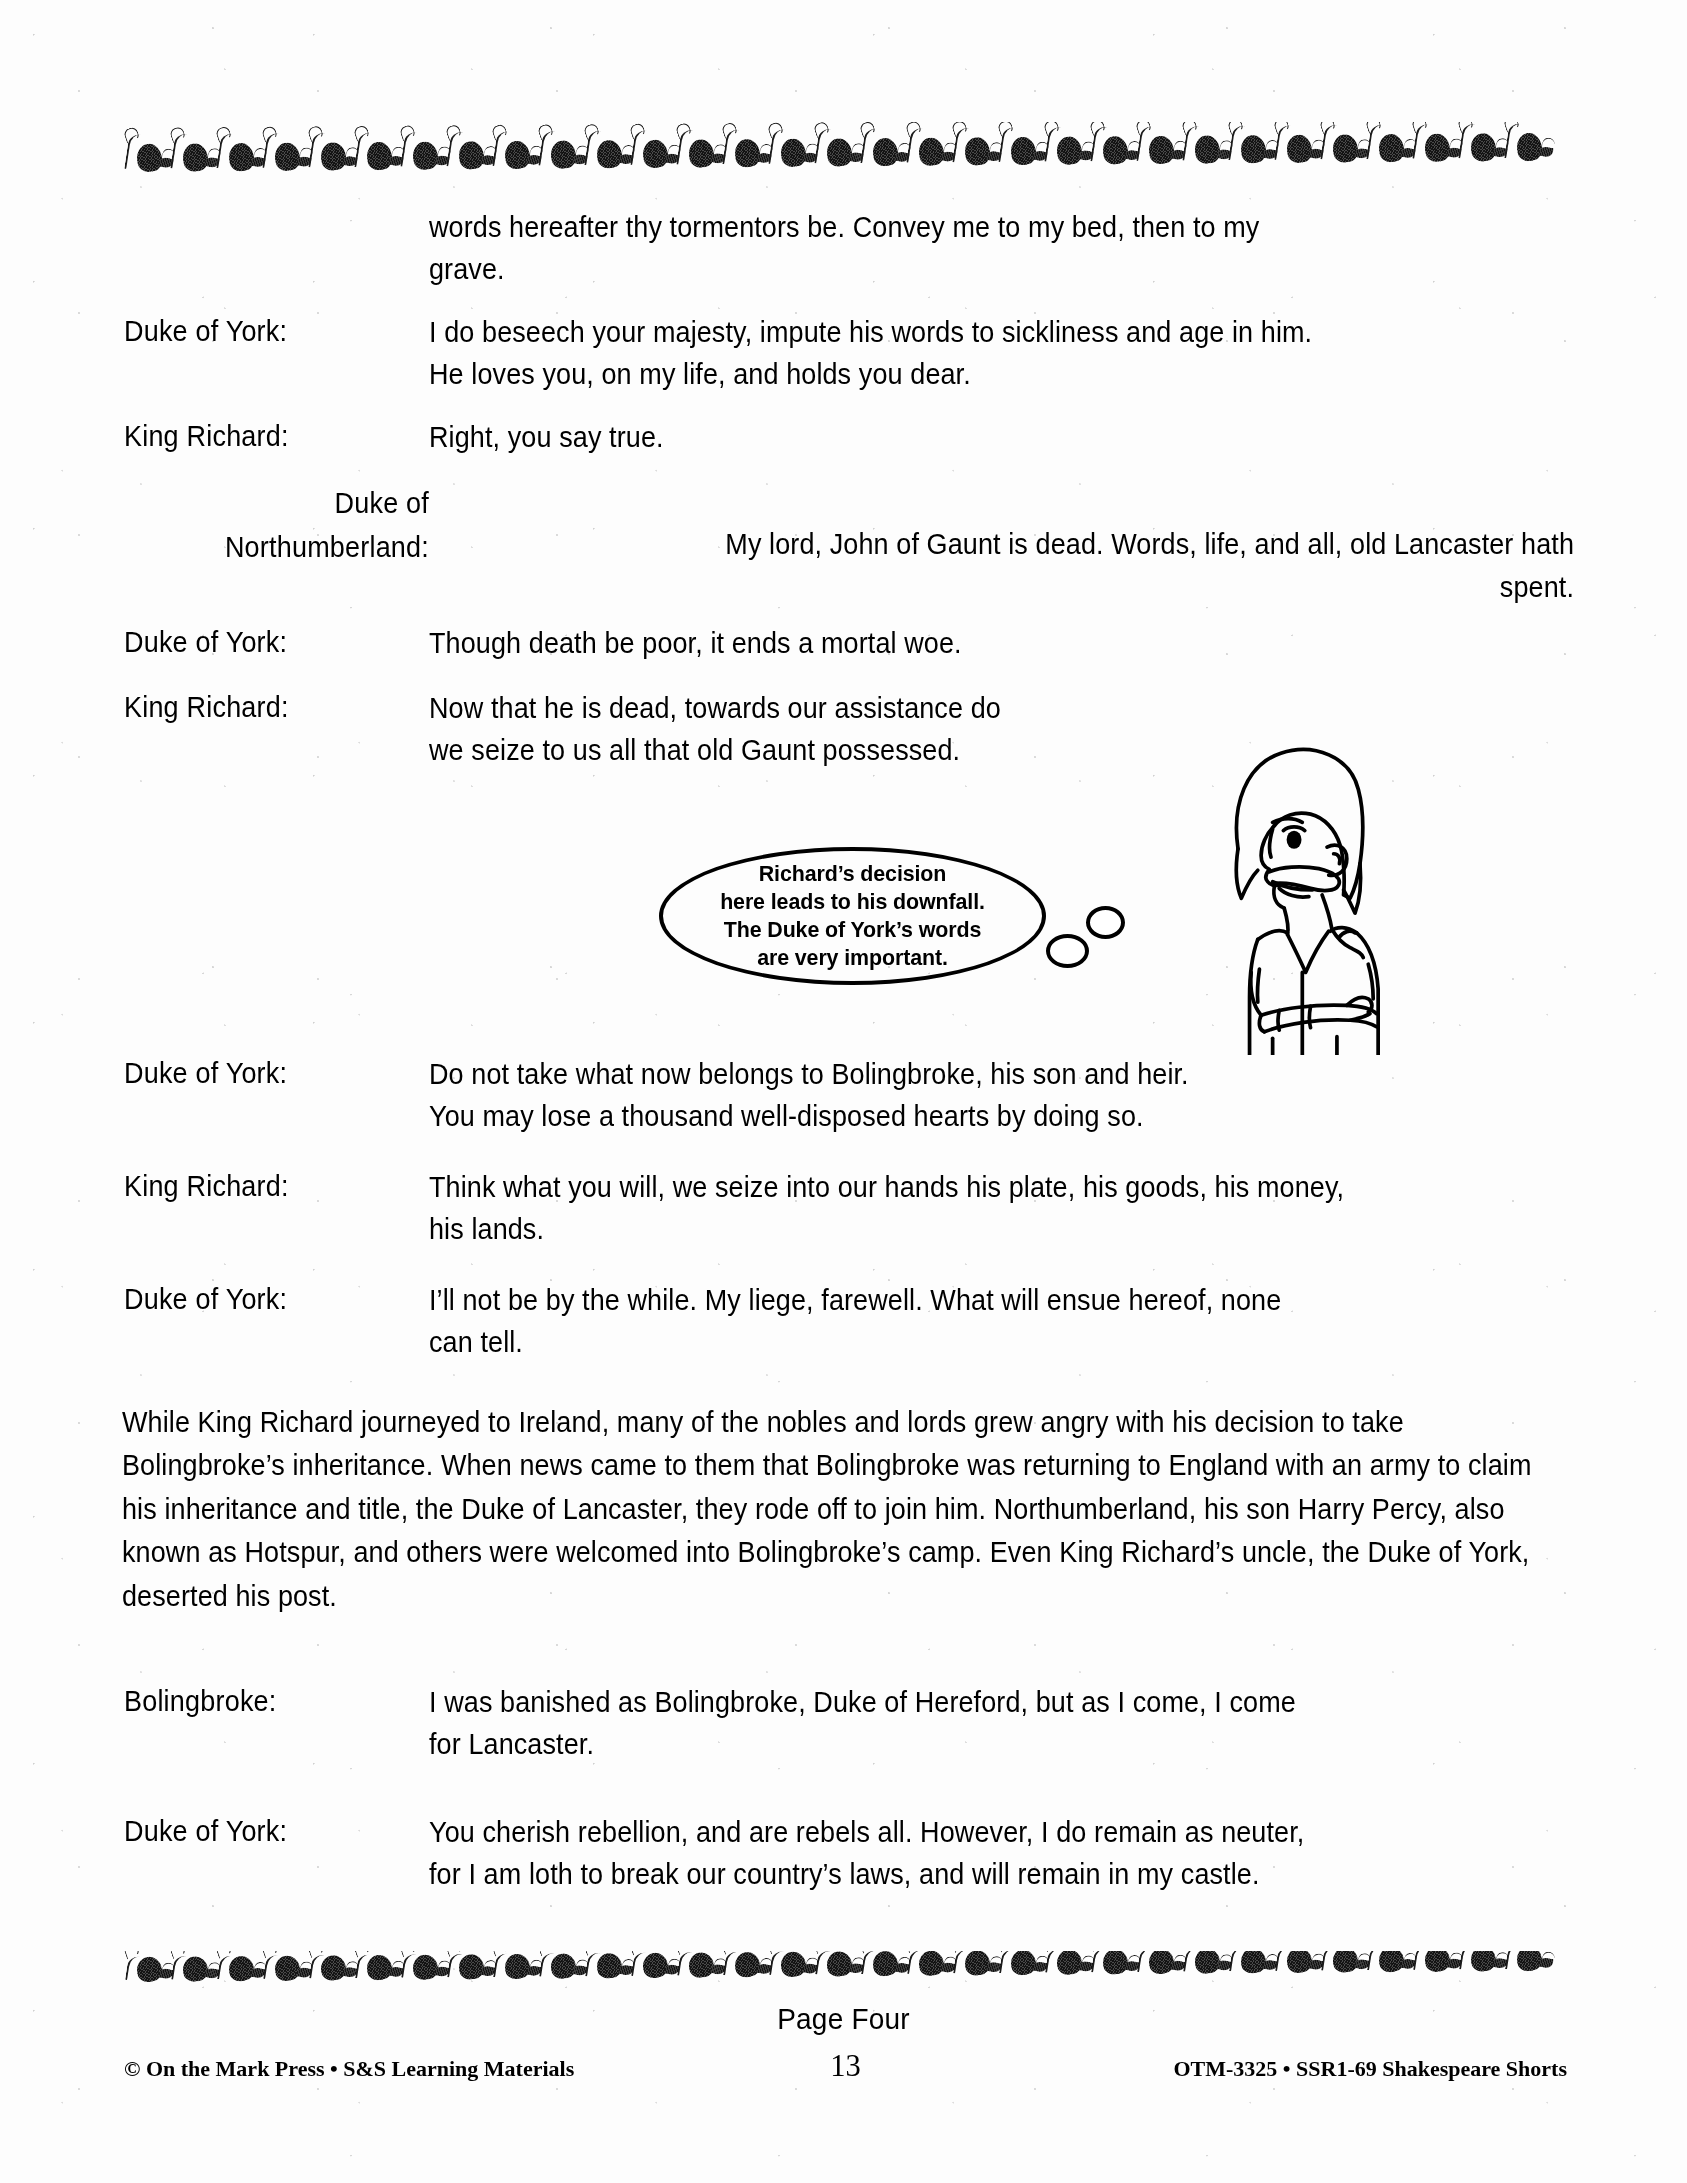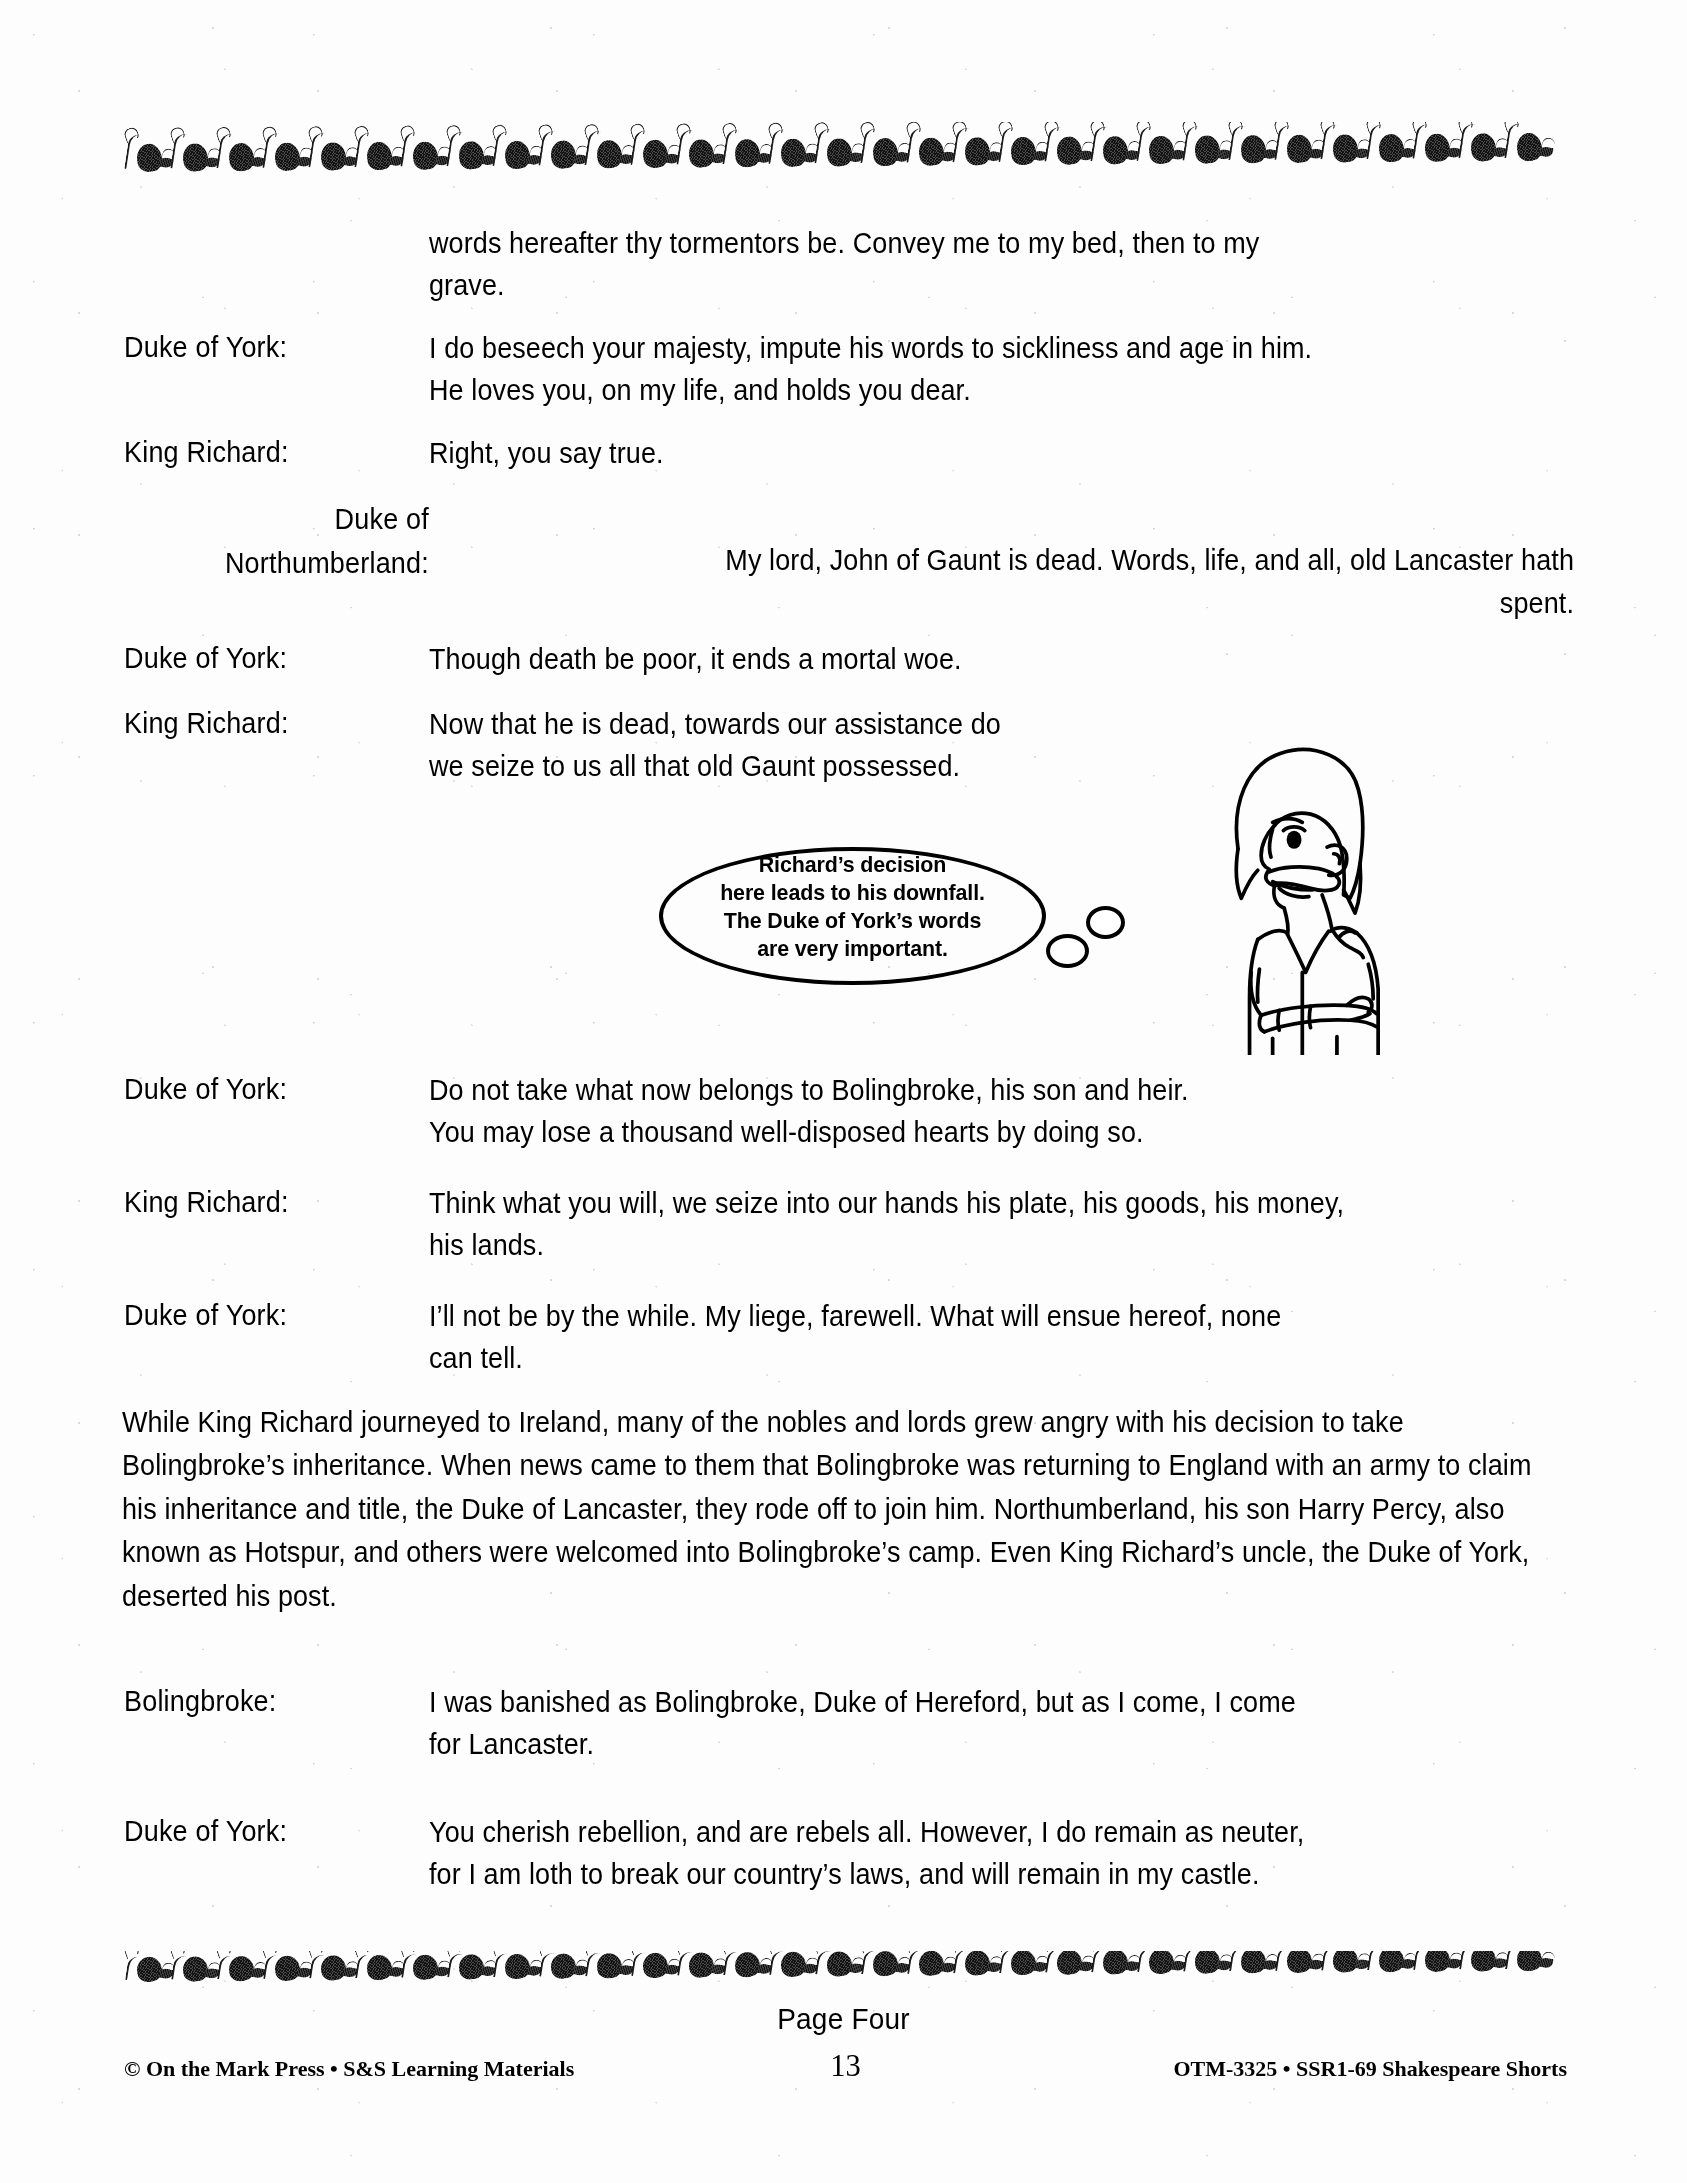--- a/index.html
+++ b/index.html
@@ -134,21 +134,20 @@
   .border-bottom .motif .curl { top: -6.6px; }
   .border-bottom .motif .leaf { bottom: 10px; }
   .border-bottom .motif .tendril { bottom: 16.5px; }
 
   
   .script {
     position: absolute;
     left: 124px;
     top: 206px;
     width: 1450px;
-    margin-top: 16px;
   }
   .line {
     display: flex;
     align-items: flex-start;
     margin-bottom: 25px;
   }
   .speaker {
     flex: 0 0 305px;
     font-size: 27px;
     line-height: 39px;
@@ -178,21 +177,21 @@
   }
   .bubble {
     position: absolute;
     left: 0; top: 0;
     width: 387px;
     height: 138px;
     border: 4.1px solid #000;
     border-radius: 50% / 50%;
     box-sizing: border-box;
     display: flex;
-    align-items: flex-start;
+    align-items: center;
     justify-content: center;
   }
   .bubble-text {
     font-size: 21.4px;
     font-weight: bold;
     line-height: 28px;
     text-align: center;
     white-space: pre-line;
     letter-spacing: -0.1px;
   }

